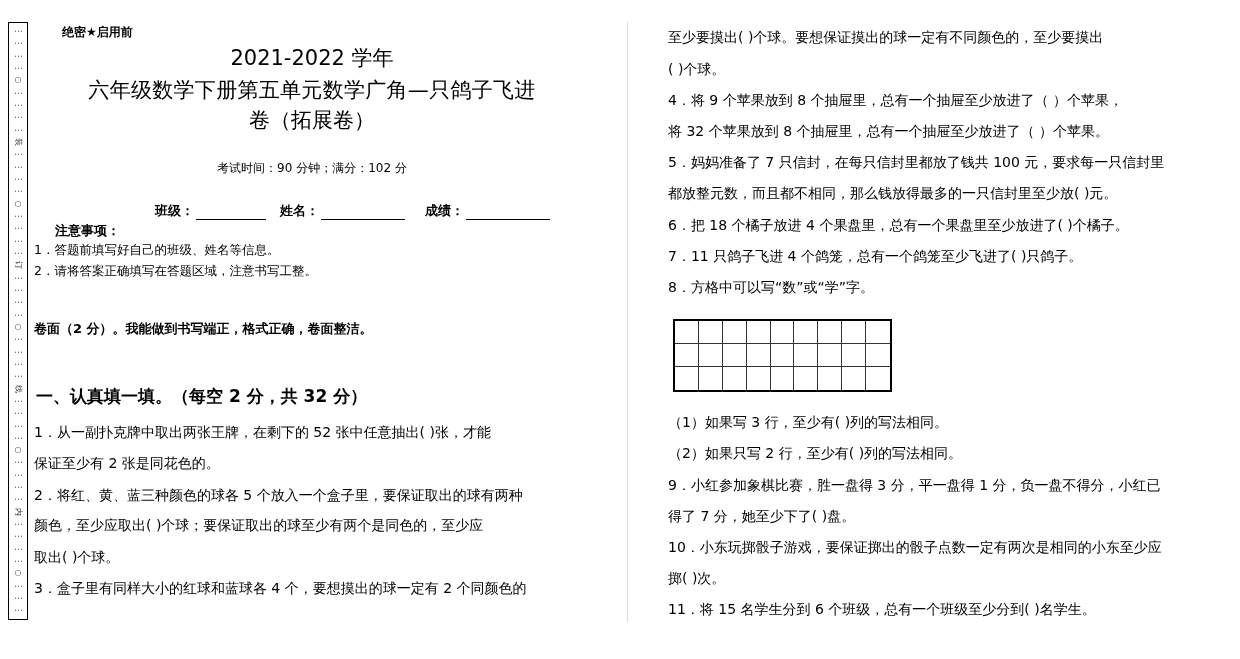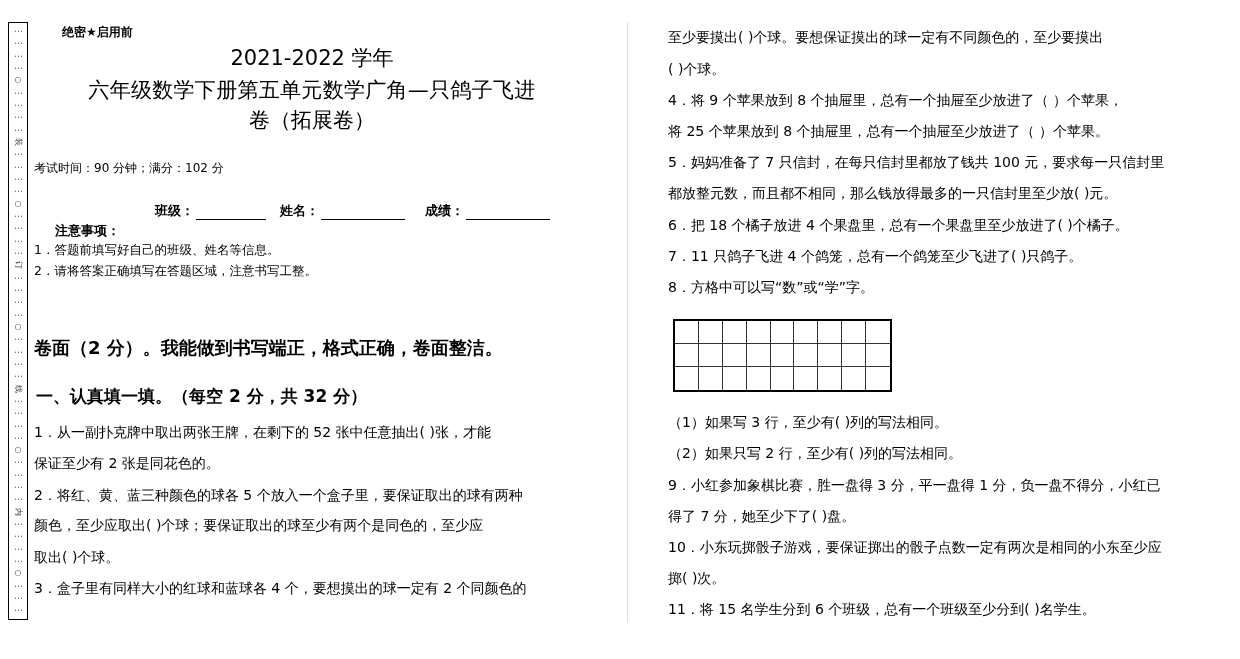--- a/index.html
+++ b/index.html
@@ -16,32 +16,32 @@
   .binding-strip .dots { letter-spacing: 0; writing-mode: vertical-rl; }
   .binding-strip .circle { font-size: 8px; }
   .binding-strip .rot { transform: rotate(90deg); font-size: 8px; }
   .divider { position: absolute; left: 627px; top: 22px; width: 1px; height: 600px; background: #dddddd; }
 
   .secret { position: absolute; left: 34px; top: 24px; font-size: 12px; font-weight: bold; padding-left: 28px; }
   .title { position: absolute; left: 34px; width: 556px; text-align: center; font-weight: normal; }
   .title.year { top: 44px; font-size: 21px; }
   .title.main { top: 76px; font-size: 21px; letter-spacing: 0.3px; }
   .title.sub { top: 106px; font-size: 21px; }
-  .exam-info { position: absolute; left: 34px; width: 556px; top: 160px; font-size: 12px; }
+  .exam-info { position: absolute; left: 34px; width: 556px; top: 160px; text-align: center; font-size: 12px; }
 
   .fields { position: absolute; top: 202px; left: 155px; font-size: 13px; font-weight: bold; display: flex; align-items: flex-end; }
   .fields .lbl { margin-right: 2px; }
   .fields .line { display: inline-block; border-bottom: 1px solid #000; height: 12px; margin-right: 14px; }
 
   .notes-title { position: absolute; left: 55px; top: 222px; font-size: 13px; font-weight: bold; }
   .note { position: absolute; left: 34px; font-size: 12.5px; }
   .note.n1 { top: 242px; }
   .note.n2 { top: 263px; }
 
-  .neatness { position: absolute; left: 34px; top: 336px; font-size: 18px; font-weight: bold; }
+  .neatness { position: absolute; left: 34px; top: 320px; font-size: 13px; font-weight: bold; }
   .section-heading { position: absolute; left: 36px; top: 385px; font-size: 17px; font-weight: bold; }
 
   .q { position: absolute; font-size: 14px; white-space: nowrap; }
   .grid-box {
     position: absolute; left: 673px; top: 319px; width: 219px; height: 73px;
     border: 2px solid #000; box-sizing: border-box;
     display: grid; grid-template-columns: repeat(9, 1fr); grid-template-rows: repeat(3, 1fr);
   }
   .grid-box .cell { border-right: 1px solid #333; border-bottom: 1px solid #333; box-sizing: border-box; }
   .grid-box .cell:nth-child(9n) { border-right: none; }
@@ -128,21 +128,21 @@
 <div class="q" style="left:34px;top:424px">1．从一副扑克牌中取出两张王牌，在剩下的 52 张中任意抽出(          )张，才能</div>
 <div class="q" style="left:34px;top:455px">保证至少有 2 张是同花色的。</div>
 <div class="q" style="left:34px;top:487px">2．将红、黄、蓝三种颜色的球各 5 个放入一个盒子里，要保证取出的球有两种</div>
 <div class="q" style="left:34px;top:517px">颜色，至少应取出(          )个球；要保证取出的球至少有两个是同色的，至少应</div>
 <div class="q" style="left:34px;top:549px">取出(          )个球。</div>
 <div class="q" style="left:34px;top:580px">3．盒子里有同样大小的红球和蓝球各 4 个，要想摸出的球一定有 2 个同颜色的</div>
 
 <div class="q" style="left:668px;top:29px">至少要摸出(          )个球。要想保证摸出的球一定有不同颜色的，至少要摸出</div>
 <div class="q" style="left:668px;top:61px">(          )个球。</div>
 <div class="q" style="left:668px;top:92px">4．将 9 个苹果放到 8 个抽屉里，总有一个抽屉至少放进了（          ）个苹果，</div>
-<div class="q" style="left:668px;top:123px">将 25 个苹果放到 8 个抽屉里，总有一个抽屉至少放进了（          ）个苹果。</div>
+<div class="q" style="left:668px;top:123px">将 32 个苹果放到 8 个抽屉里，总有一个抽屉至少放进了（          ）个苹果。</div>
 <div class="q" style="left:668px;top:154px">5．妈妈准备了 7 只信封，在每只信封里都放了钱共 100 元，要求每一只信封里</div>
 <div class="q" style="left:668px;top:185px">都放整元数，而且都不相同，那么钱放得最多的一只信封里至少放(          )元。</div>
 <div class="q" style="left:668px;top:217px">6．把 18 个橘子放进 4 个果盘里，总有一个果盘里至少放进了(          )个橘子。</div>
 <div class="q" style="left:668px;top:248px">7．11 只鸽子飞进 4 个鸽笼，总有一个鸽笼至少飞进了(          )只鸽子。</div>
 <div class="q" style="left:668px;top:279px">8．方格中可以写“数”或“学”字。</div>
 
 <div class="grid-box" id="writing-grid">
     <div class="cell"></div>
     <div class="cell"></div>
     <div class="cell"></div>

